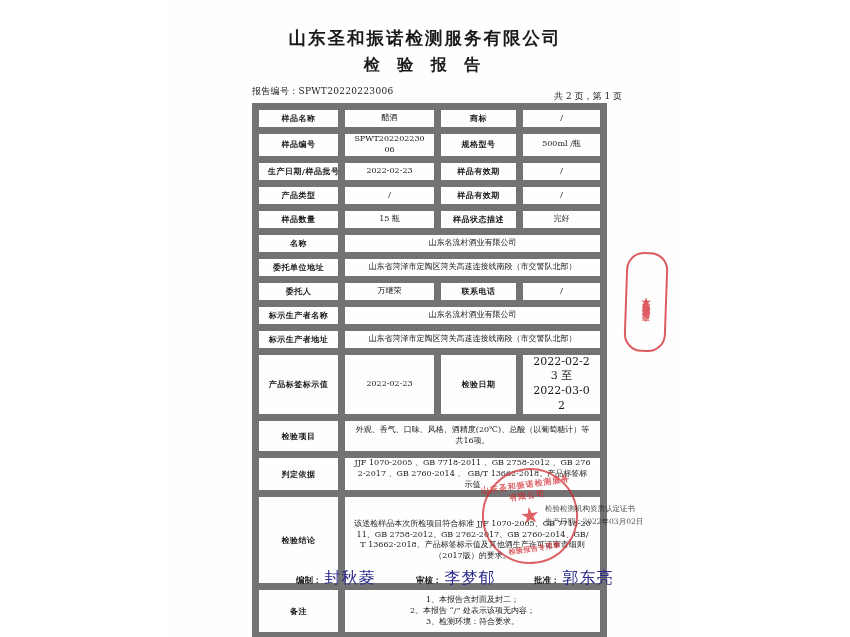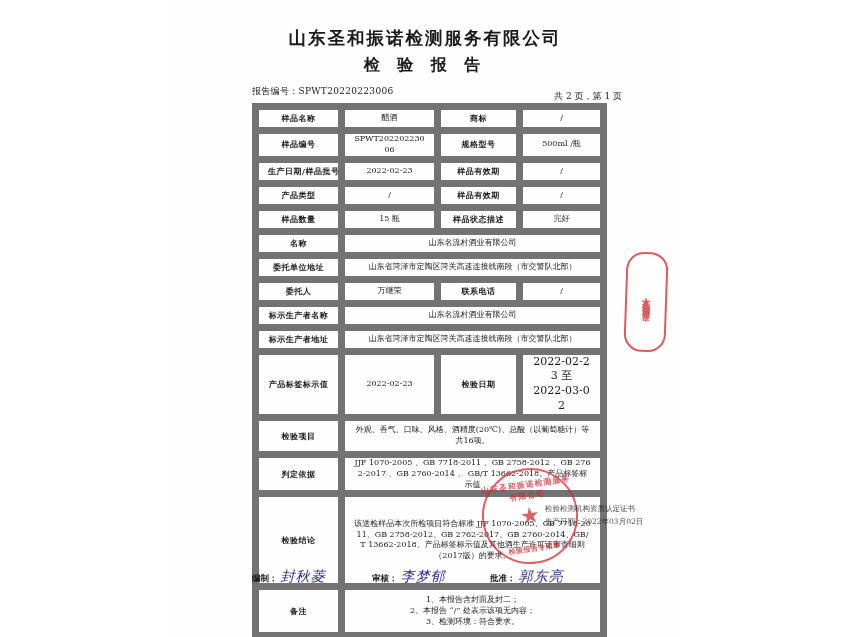--- a/index.html
+++ b/index.html
@@ -120,26 +120,25 @@
     top: 568px;
     width: 348px;
     height: 32px;
     font-size: 8.5px;
   }
   .sign-cell {
     position: absolute;
     top: 0;
     white-space: nowrap;
   }
-  .sign-label { font-weight: bold; }
+  .sign-label { font-weight: bold; margin-left: 44px; }
   .sign-name {
     font-family: "DejaVu Serif", "Liberation Serif", serif;
     color: #2a2a8a;
-    font-style: italic;
-    font-size: 14px;
+    font-size: 16px;
     margin-left: 3px;
     letter-spacing: 1px;
   }
   .sign-1 { left: 0; }
   .sign-2 { left: 120px; }
   .sign-3 { left: 238px; }
 
   
   .stamp-round {
     position: absolute;

